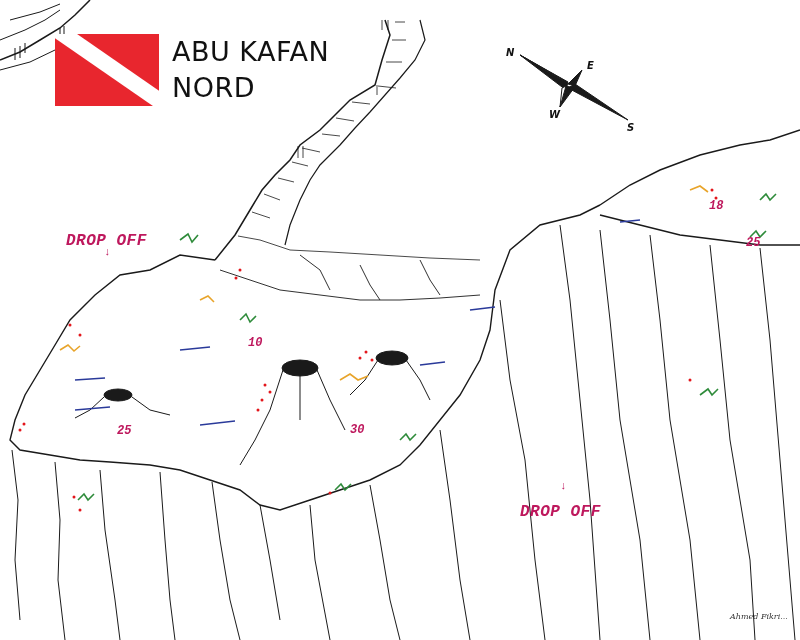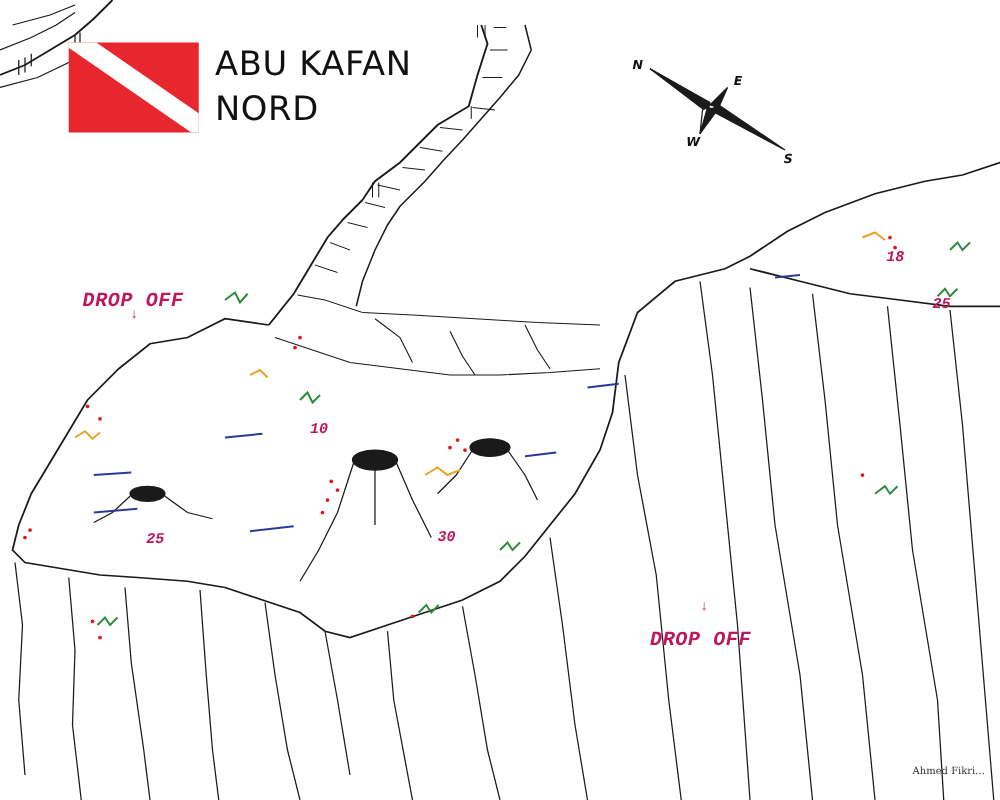--- a/index.html
+++ b/index.html
@@ -6,21 +6,21 @@
   body { width: 800px; height: 640px; position: relative; overflow: hidden; font-family: "Liberation Sans", sans-serif; }
   #map { position: absolute; left: 0; top: 0; width: 800px; height: 640px; }
   .title { position: absolute; left: 172px; top: 34px; font-family: "DejaVu Sans", sans-serif; font-size: 27px; line-height: 36px; color: #111; letter-spacing: 0.5px; }
   .title div { height: 36px; }
   .flag { position: absolute; left: 55px; top: 34px; width: 104px; height: 72px; background: #e8262e; overflow: hidden; }
   .flag .stripe { position: absolute; left: -20px; top: 28px; width: 160px; height: 16px; background: #fff; transform: rotate(34.7deg); transform-origin: center; }
   .label { position: absolute; color: #be185d; font-family: Liberation Mono, monospace; font-weight: bold; font-style: italic; }
   .depth { font-size: 12px; }
   .dropoff { font-size: 16px; letter-spacing: 0.5px; }
   .compass-letter { position: absolute; font-family: "DejaVu Sans", sans-serif; font-size: 10px; font-style: italic; color: #111; font-weight: bold; }
-  .signature { position: absolute; left: 730px; top: 612px; font-family: "DejaVu Serif", serif; font-size: 8px; color: #333; }
+  .signature { position: absolute; left: 730px; top: 612px; font-family: "DejaVu Serif", serif; font-style: italic; font-size: 8px; color: #333; }
 </style>
 </head>
 <body>
 
 <svg id="map" viewBox="0 0 800 640" xmlns="http://www.w3.org/2000/svg">
 
   <g stroke="#1a1a1a" fill="none" stroke-width="1">
     <path d="M0,60 L20,52 L40,40 L60,28 L75,15 L90,0" stroke-width="1.5"></path>
     <path d="M0,70 L30,62 L55,50 L70,38"></path>
     <path d="M10,20 L40,12 L60,4"></path>

